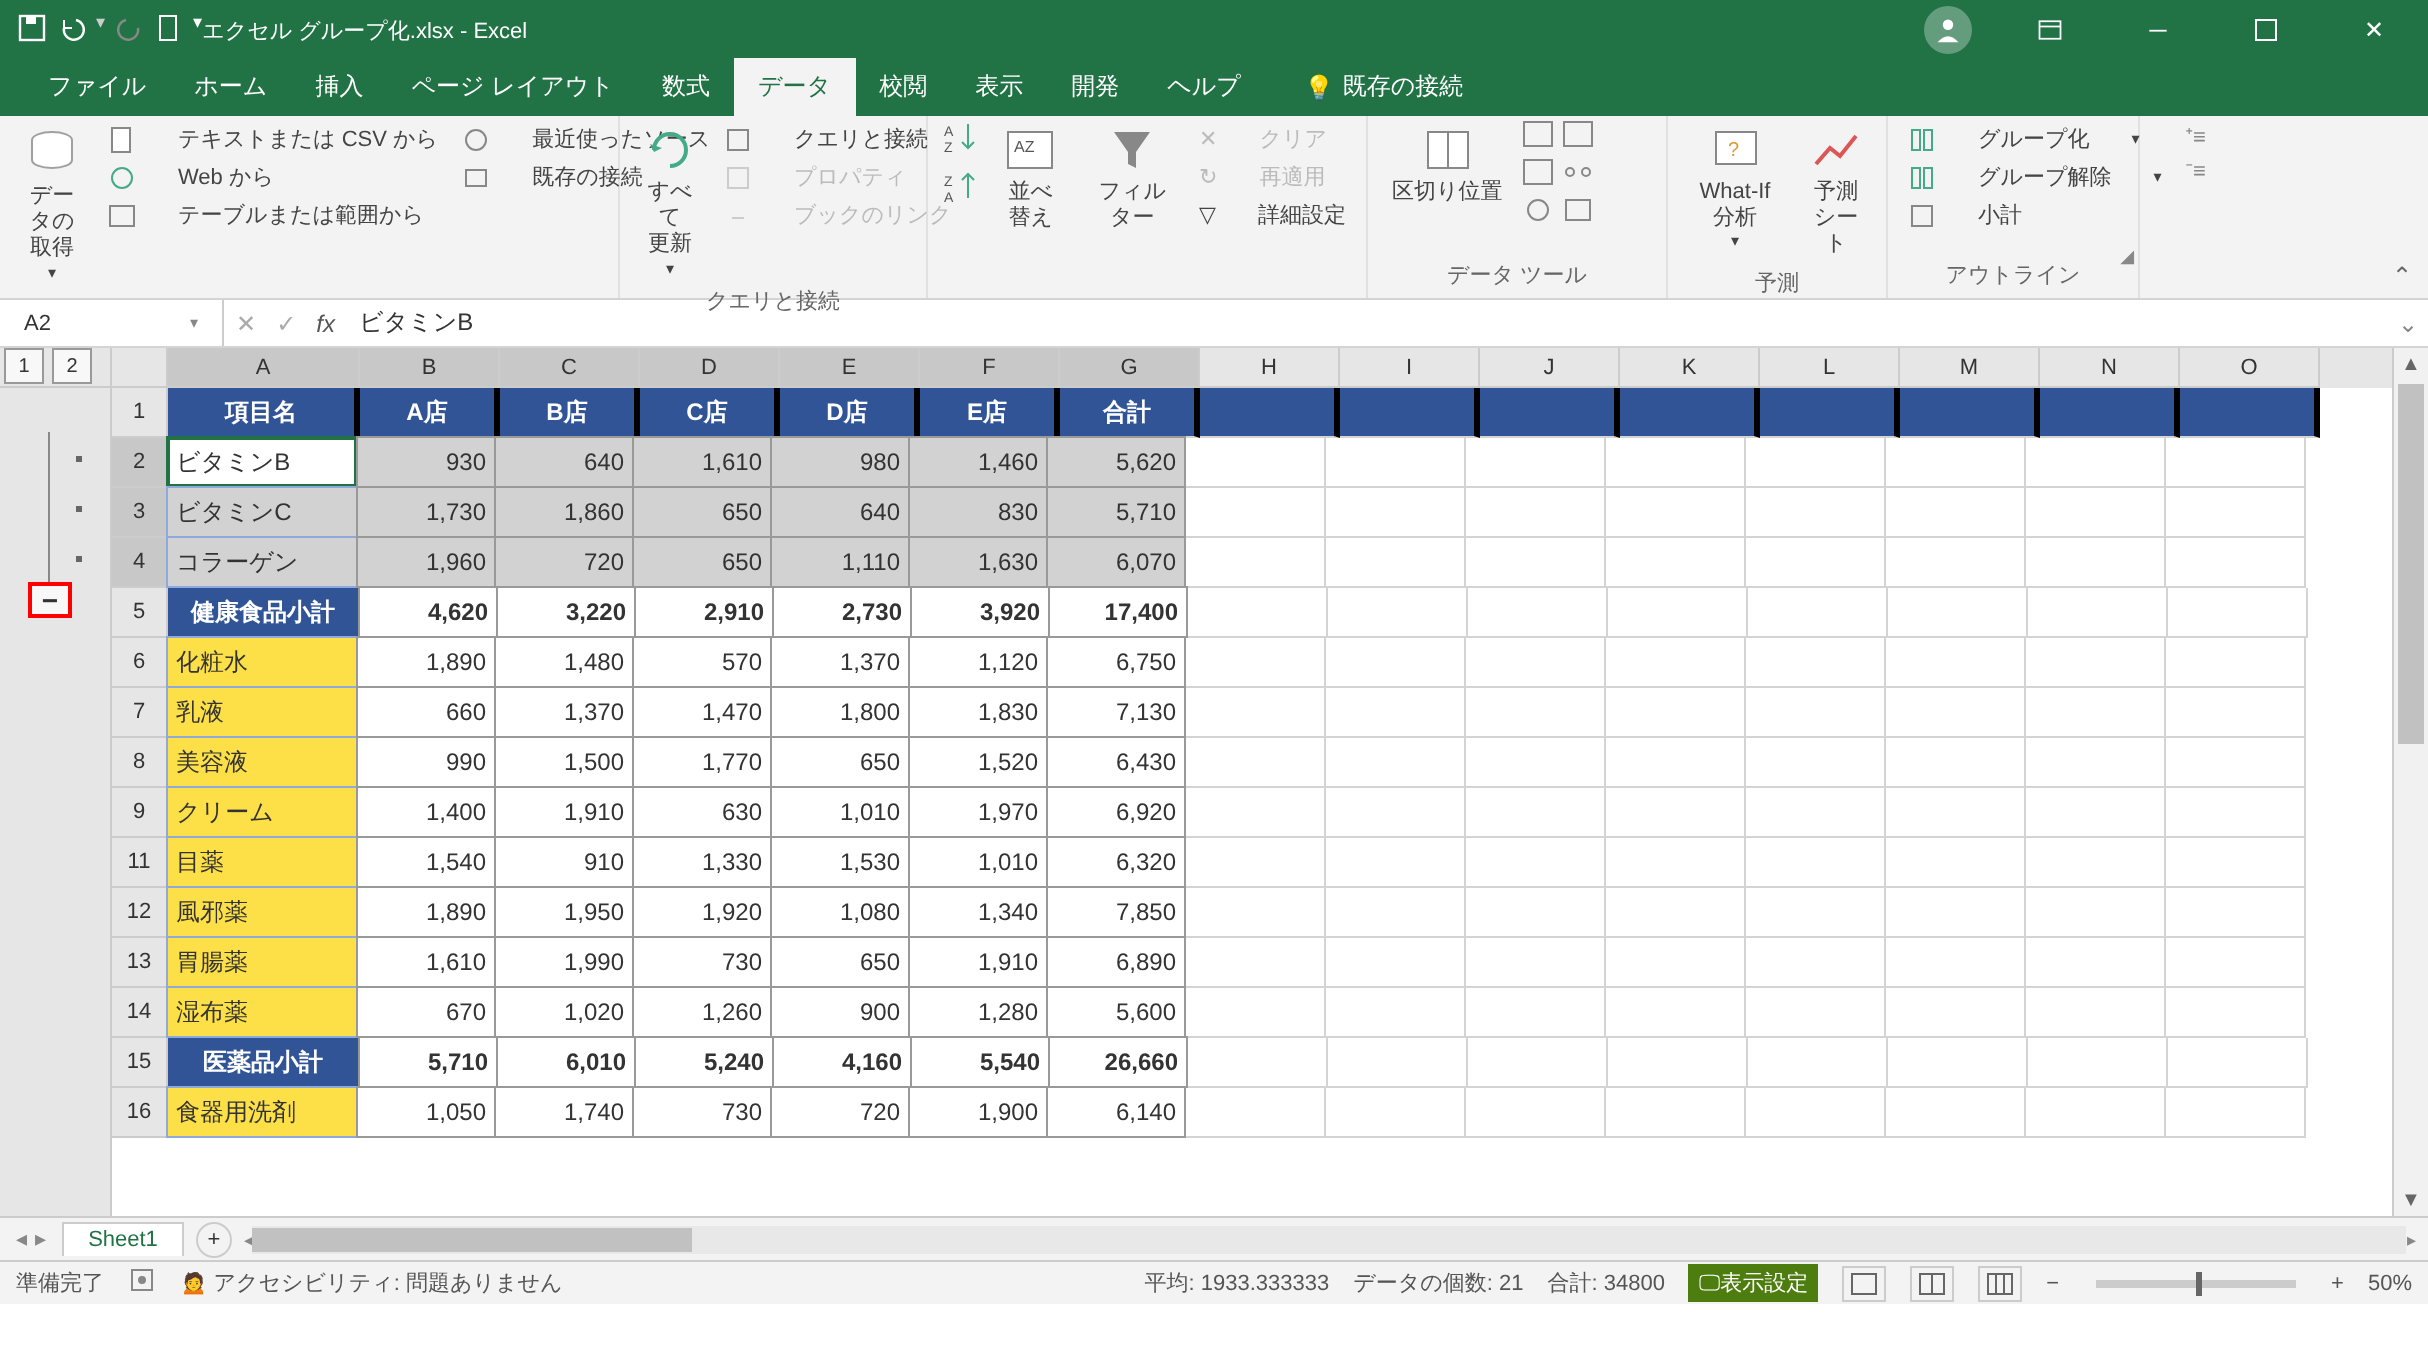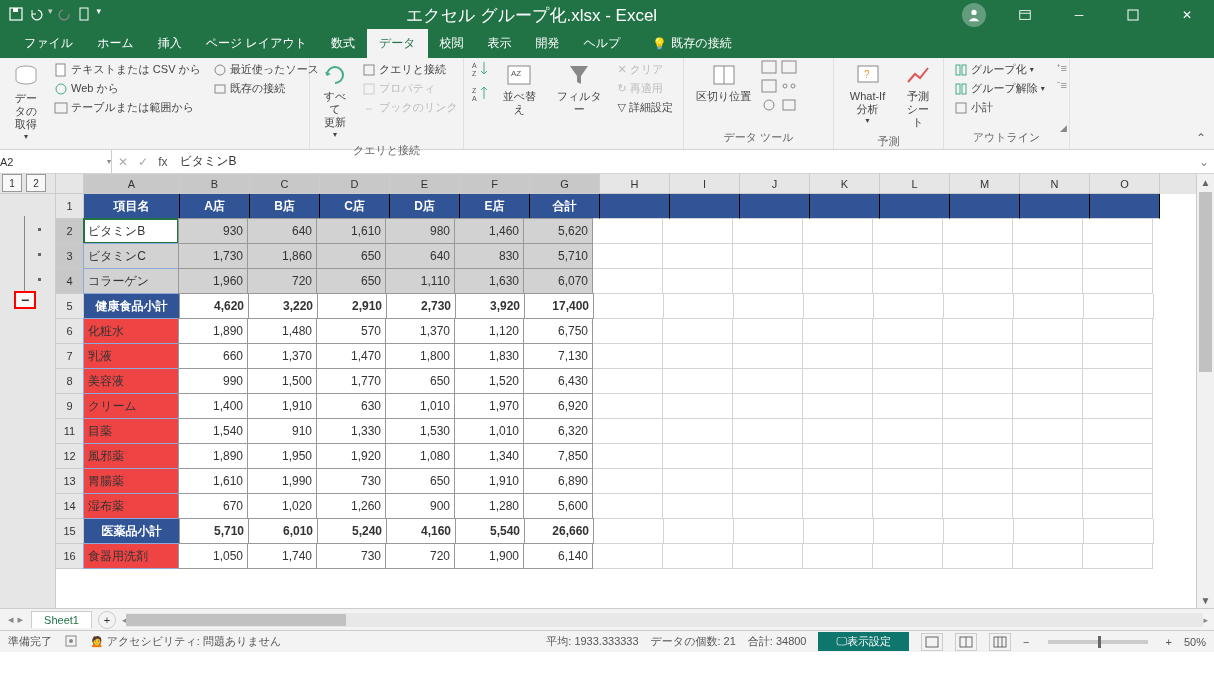--- a/index.html
+++ b/index.html
@@ -1,42 +1,42 @@
 <!DOCTYPE html>
 <html><head>
 <meta charset="utf-8">
 <style>
 * { margin: 0; padding: 0; box-sizing: border-box; font-family: "Yu Gothic UI", "Meiryo", sans-serif; }
 body { background: #fff; font-size: 12px; color: #333; user-select: none; overflow: hidden; }
 
 .titlebar { background: #217346; height: 30px; display: flex; align-items: center; padding: 0 4px; color: #fff; }
 .titlebar .qat { display: flex; gap: 4px; margin-left: 4px; }
 .titlebar .qat svg { width: 16px; height: 16px; }
-.titlebar .tb-center { flex: 1; text-align: center; font-size: 17px; }
+.titlebar .tb-center { flex: 1; text-align: left; font-size: 11px; }
 .titlebar .win-controls { display: flex; gap: 8px; align-items: center; }
 .titlebar .win-controls .ctrl { width: 46px; height: 30px; display: flex; align-items: center; justify-content: center; }
 .titlebar .user-ic { width: 24px; height: 24px; border-radius: 50%; background: rgba(255,255,255,0.3); display: flex; align-items: center; justify-content: center; margin-right: 8px; }
 
 .ribbon-tabs { background: #217346; height: 28px; display: flex; align-items: flex-end; padding-left: 12px; font-size: 12px; }
 .ribbon-tabs .rtab { color: #fff; padding: 6px 12px; cursor: pointer; }
 .ribbon-tabs .rtab.active { background: #f3f3f3; color: #217346; }
 .ribbon-tabs .tell-me { display: flex; align-items: center; gap: 4px; margin-left: 10px; color: #fff; padding: 6px 10px; }
 
 .ribbon { background: #f3f3f3; height: 92px; border-bottom: 1px solid #d4d4d4; display: flex; position: relative; }
 .rgroup { border-right: 1px solid #e1e1e1; padding: 2px 6px; display: flex; flex-direction: column; }
 .rgroup-top { flex: 1; display: flex; align-items: flex-start; gap: 4px; }
 .rgroup-label { font-size: 11px; color: #666; text-align: center; padding: 2px 0; }
-.rbtn { display: flex; align-items: center; gap: 3px; padding: 2px 4px; font-size: 11px; color: #444; white-space: nowrap; }
+.rbtn { display: flex; align-items: center; gap: 21px; padding: 2px 4px; font-size: 11px; color: #444; white-space: nowrap; }
 .rbtn-v { display: flex; flex-direction: column; align-items: center; justify-content: center; font-size: 11px; color: #444; padding: 2px 6px; text-align: center; line-height: 1.2; }
 .rbtn-v svg { margin-bottom: 2px; }
 .rcol { display: flex; flex-direction: column; gap: 0; }
 .ribbon .collapse-arrow { position: absolute; right: 8px; bottom: 4px; color: #666; }
 
 .formula-bar { height: 24px; border-bottom: 1px solid #d4d4d4; display: flex; align-items: center; background: #fff; }
-.name-box { width: 112px; border-right: 1px solid #ccc; padding: 0 0; display: flex; align-items: center; justify-content: space-between; height: 100%; font-size: 11px; }
+.name-box { width: 112px; border-right: 1px solid #ccc; padding: 0 12px; display: flex; align-items: center; justify-content: space-between; height: 100%; font-size: 11px; }
 .fb-btns { display: flex; align-items: center; padding: 0 6px; gap: 10px; color: #aaa; }
 .fb-input { flex: 1; padding: 0 6px; font-size: 12px; }
 .fb-expand { width: 20px; text-align: center; color: #888; }
 
 .sheet-area { display: flex; height: 434px; position: relative; }
 .outline-col { width: 56px; background: #e6e6e6; border-right: 1px solid #ccc; }
 .outline-header { height: 20px; display: flex; border-bottom: 1px solid #ccc; }
 .outline-header .obox { width: 20px; height: 18px; border: 1px solid #999; margin: 0 2px; font-size: 10px; display: flex; align-items: center; justify-content: center; background: #f8f8f8; }
 .outline-body { position: relative; }
 .outline-line { position: absolute; left: 24px; top: 22px; width: 1px; height: 75px; background: #888; }
@@ -49,22 +49,22 @@
 .ch { border-right: 1px solid #ccc; border-bottom: 1px solid #ccc; display: flex; align-items: center; justify-content: center; }
 .ch.selA { background: #c8c8c8; }
 .row { display: flex; height: 25px; }
 .rh { width: 28px; background: #e6e6e6; border-right: 1px solid #ccc; border-bottom: 1px solid #ccc; display: flex; align-items: center; justify-content: center; font-size: 11px; }
 .rh.sel { background: #c8c8c8; }
 .cell { border-right: 1px solid #d4d4d4; border-bottom: 1px solid #d4d4d4; padding: 0 4px; display: flex; align-items: center; font-size: 12px; overflow: hidden; }
 .cell.r { justify-content: flex-end; }
 .cell.c { justify-content: center; }
 .cell.b { font-weight: bold; }
 
-.hdr-row .cell { background: #305496; color: #fff; font-weight: bold; border-right: 1px solid #000000; }
-.data-lt .cell.label { background: #ef4444; border: 1px solid #8ea9db; margin: -1px 0 0 -1px; }
+.hdr-row .cell { background: #305496; color: #fff; font-weight: bold; border-right: 3px solid #000000; }
+.data-lt .cell.label { background: #fde047; border: 1px solid #8ea9db; margin: -1px 0 0 -1px; }
 .data-lt .cell.num { border: 1px solid #999; margin: -1px 0 0 -1px; }
 .subtotal .cell.label { background: #305496; color: #fff; font-weight: bold; }
 .subtotal .cell.num { font-weight: bold; border: 1px solid #999; margin: -1px 0 0 -1px; }
 .sel-overlay .cell.label, .sel-overlay .cell.num { background: rgba(180,180,180,0.6); }
 .active-cell { outline: 2px solid #217346; outline-offset: -2px; background: #fff !important; }
 
 .vscroll { width: 18px; background: #f1f1f1; border-left: 1px solid #ccc; position: relative; }
 .vscroll .thumb { position: absolute; left: 2px; right: 2px; top: 18px; height: 180px; background: #c1c1c1; }
 .vscroll .arr { position: absolute; left: 0; right: 0; height: 16px; display: flex; align-items: center; justify-content: center; color: #666; font-size: 10px; }
 
@@ -370,21 +370,21 @@
 </div>
 
 <div class="formula-bar">
   <div class="name-box">
       <span>A2</span>
       <span style="font-size:8px;color:#888">▾</span>
     </div>
   <div class="fb-btns">
     <span>✕</span>
     <span>✓</span>
-    <span style="color:#555">fx</span>
+    <span style="font-style:italic;color:#555">fx</span>
   </div>
   <div class="fb-input">ビタミンB</div>
   <div class="fb-expand">⌄</div>
 </div>
 
 <div class="sheet-area">
   <div class="outline-col">
     <div class="outline-header">
       <div class="obox">1</div>
       <div class="obox">2</div>
@@ -718,21 +718,21 @@
   <span>準備完了</span>
   <span><svg width="14" height="14">
         <rect x="2" y="2" width="10" height="10" fill="none" stroke="#888"></rect>
         <circle cx="7" cy="7" r="2" fill="#888"></circle>
       </svg></span>
   <span><span>🙍</span> <span>アクセシビリティ: 問題ありません</span></span>
   <div class="spacer"></div>
   <span><span>平均:</span> <span>1933.333333</span></span>
   <span><span>データの個数:</span> <span>21</span></span>
   <span><span>合計:</span> <span>34800</span></span>
-  <span style="background:#0f766e;color:#fff;padding:2px 18px"><span>🖵</span><span>表示設定</span></span>
+  <span style="background:#4d7c0f;color:#fff;padding:2px 5px"><span>🖵</span><span>表示設定</span></span>
   <div class="view-btn">
       <svg width="14" height="12">
         <rect x="1" y="1" width="12" height="10" stroke="#666" fill="none"></rect>
       </svg>
     </div>
   <div class="view-btn">
       <svg width="14" height="12">
         <rect x="1" y="1" width="12" height="10" stroke="#666" fill="none"></rect>
         <line x1="7" y1="1" x2="7" y2="11" stroke="#666"></line>
       </svg>

